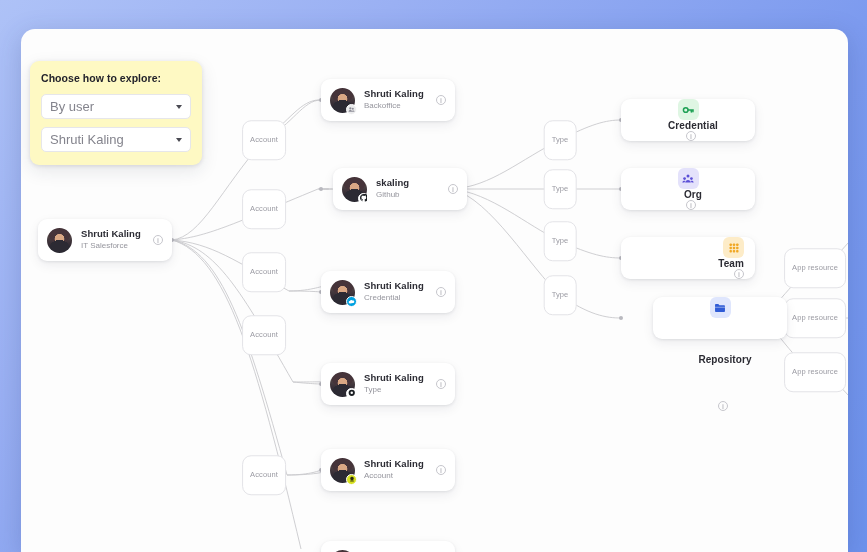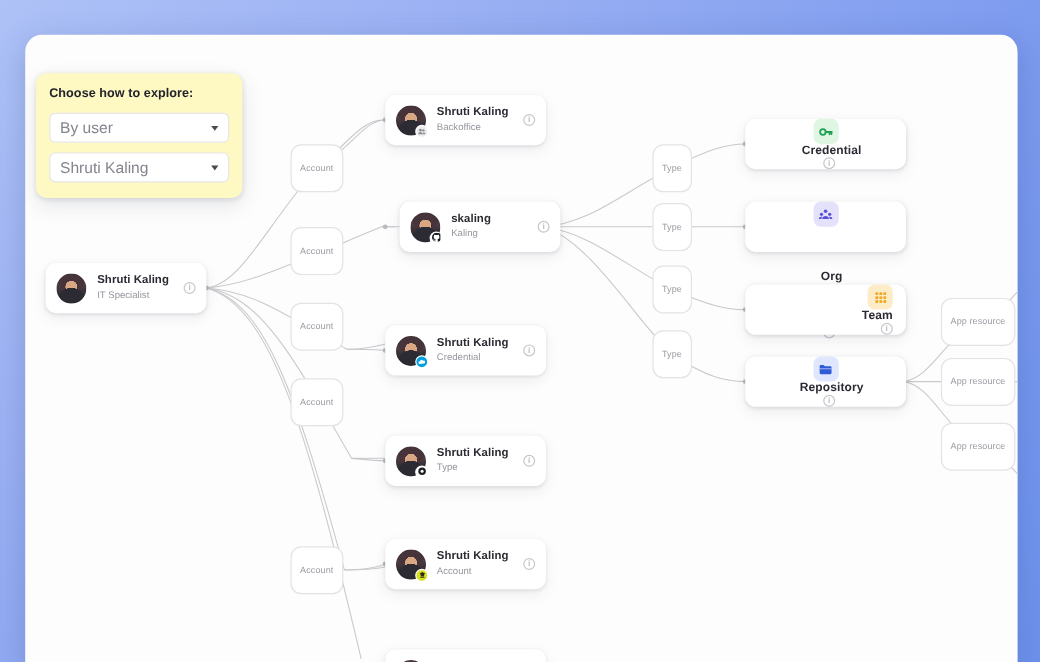--- a/index.html
+++ b/index.html
@@ -165,21 +165,21 @@
     <div class="pill" style="left:539px;top:266px;">Type</div>
 
     <div class="pill" style="left:794px;top:239px;">App resource</div>
     <div class="pill" style="left:794px;top:289px;">App resource</div>
     <div class="pill" style="left:794px;top:343px;">App resource</div>
 
     <div class="node root" style="left:17px;top:190px;">
       <div class="avatar"></div>
       <div class="ntext">
         <div class="ntitle">Shruti Kaling</div>
-        <div class="nsub">IT Specialist</div>
+        <div class="nsub">IT Salesforce</div>
       </div>
       <div class="info">i</div>
     </div>
 
     <div class="node person" style="left:300px;top:50px;">
       <div class="avatar">
         <span class="badge" style="background:#ececed;">
           <svg width="7" height="7" viewBox="0 0 12 12">
               <circle cx="4" cy="4.2" r="2" fill="#8d8d97"></circle>
               <circle cx="8.3" cy="4.6" r="1.7" fill="#8d8d97"></circle>
@@ -198,21 +198,21 @@
     <div class="node person" style="left:312px;top:139px;">
       <div class="avatar">
         <span class="badge" style="background:#fff;">
           <svg width="7.5" height="7.5" viewBox="0 0 16 16">
               <path fill="#1b1f23" d="M8 0C3.6 0 0 3.6 0 8c0 3.5 2.3 6.5 5.5 7.6.4.1.5-.2.5-.4v-1.4c-2.2.5-2.7-1-2.7-1-.4-1-.9-1.2-.9-1.2-.7-.5.1-.5.1-.5.8.1 1.2.8 1.2.8.7 1.2 1.9.9 2.4.7.1-.5.3-.9.5-1.1-1.8-.2-3.6-.9-3.6-4 0-.9.3-1.6.8-2.1-.1-.2-.4-1 .1-2.1 0 0 .7-.2 2.2.8.6-.2 1.3-.3 2-.3s1.4.1 2 .3c1.5-1 2.2-.8 2.2-.8.4 1.1.2 1.9.1 2.1.5.6.8 1.3.8 2.1 0 3.1-1.8 3.8-3.6 4 .3.3.6.8.6 1.6v2.3c0 .2.1.5.5.4A8 8 0 0 0 8 0z"></path>
             </svg>
         </span>
       </div>
       <div class="ntext">
         <div class="ntitle">skaling</div>
-        <div class="nsub">Kaling</div>
+        <div class="nsub">Github</div>
       </div>
       <div class="info">i</div>
     </div>
 
     <div class="node person" style="left:300px;top:242px;">
       <div class="avatar">
         <span class="badge" style="background:#00a1e0;">
           <svg width="7" height="7" viewBox="0 0 12 12">
               <path fill="#fff" d="M3.3 9.3a2 2 0 0 1-.2-4 2.6 2.6 0 0 1 4.7-.9 2.2 2.2 0 0 1 3 2 2.2 2.2 0 0 1-2.2 2.2z"></path>
             </svg>
@@ -270,21 +270,21 @@
             <circle cx="5" cy="8" r="3.1" fill="none" stroke="#1fa155" stroke-width="2"></circle>
             <path d="M8 8h7M12.4 8v2.6M14.6 8v2.2" stroke="#1fa155" stroke-width="2" stroke-linecap="round"></path>
           </svg>
       </div>
       <div class="ntext" style="margin-left:10px;">
         <div class="klabel">Credential</div>
       </div>
       <div class="info">i</div>
     </div>
 
-    <div class="node kind" style="left:600px;top:139px;gap:36px;">
+    <div class="node kind" style="left:600px;top:139px;">
       <div class="kicon" style="background:#e4e2fb;">
         <svg width="12" height="12" viewBox="0 0 16 16">
             <circle cx="8" cy="4" r="2" fill="#5b4fd6"></circle>
             <circle cx="3.4" cy="7.4" r="1.8" fill="#5b4fd6"></circle>
             <circle cx="12.6" cy="7.4" r="1.8" fill="#5b4fd6"></circle>
             <path d="M4.2 12.6c.3-2 1.9-3.2 3.8-3.2s3.5 1.2 3.8 3.2z" fill="#5b4fd6"></path>
             <path d="M.4 12.6c.2-1.5 1.3-2.4 2.8-2.4.5 0 1 .1 1.4.3-.7.5-1.2 1.2-1.4 2.1z" fill="#5b4fd6"></path>
             <path d="M15.6 12.6c-.2-1.5-1.3-2.4-2.8-2.4-.5 0-1 .1-1.4.3.7.5 1.2 1.2 1.4 2.1z" fill="#5b4fd6"></path>
           </svg>
       </div>
@@ -309,21 +309,21 @@
               <rect x="10.8" y="10.8" width="3.2" height="3.2" rx="1"></rect>
           </g>
         </svg>
       </div>
       <div class="ntext" style="margin-left:10px;">
         <div class="klabel">Team</div>
       </div>
       <div class="info">i</div>
     </div>
 
-    <div class="node kind" style="left:600px;top:268px;">
+    <div class="node kind" style="left:632px;top:268px;gap:36px;">
       <div class="kicon" style="background:#dfe6fd;">
         <svg width="12" height="12" viewBox="0 0 16 16">
             <path fill="#2f5bd6" d="M1.4 4.1c0-.7.6-1.3 1.3-1.3h3l1.5 1.6h6.1c.7 0 1.3.6 1.3 1.3v6.2c0 .7-.6 1.3-1.3 1.3H2.7c-.7 0-1.3-.6-1.3-1.3z"></path>
             <path fill="#fff" opacity=".55" d="M1.4 6.4h13.2v1.1H1.4z"></path>
           </svg>
       </div>
       <div class="ntext" style="margin-left:10px;">
         <div class="klabel">Repository</div>
       </div>
       <div class="info">i</div>

